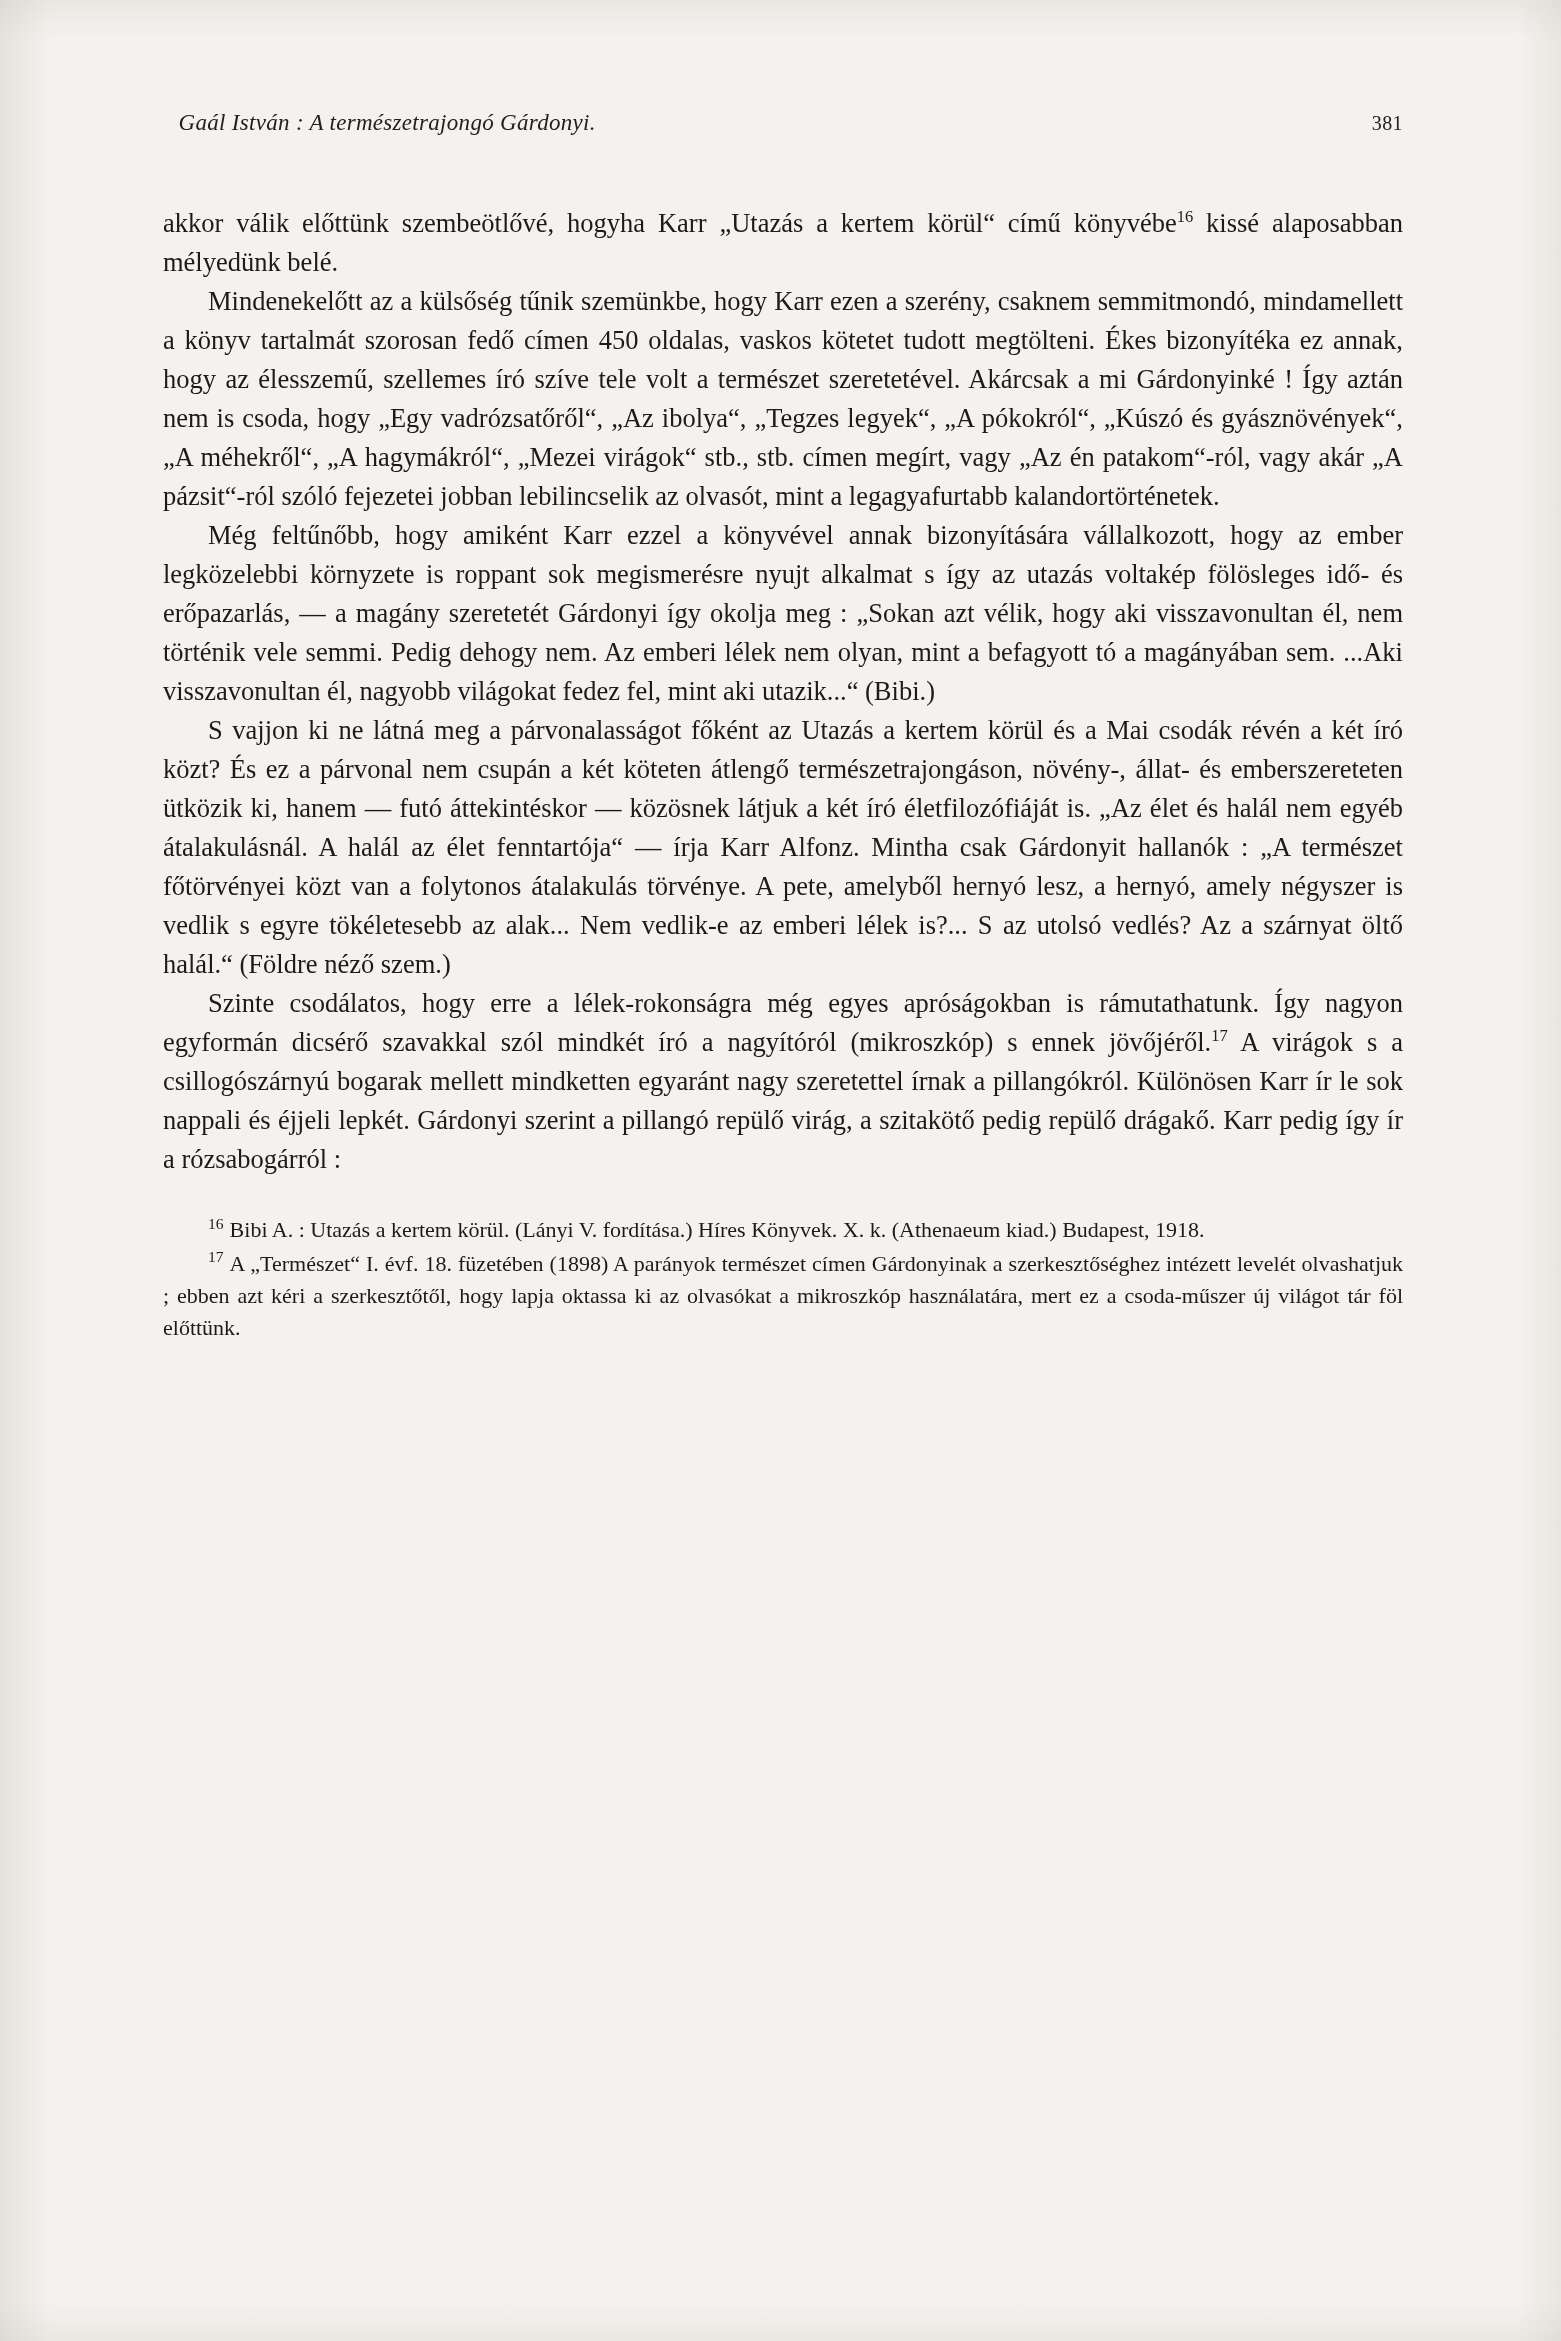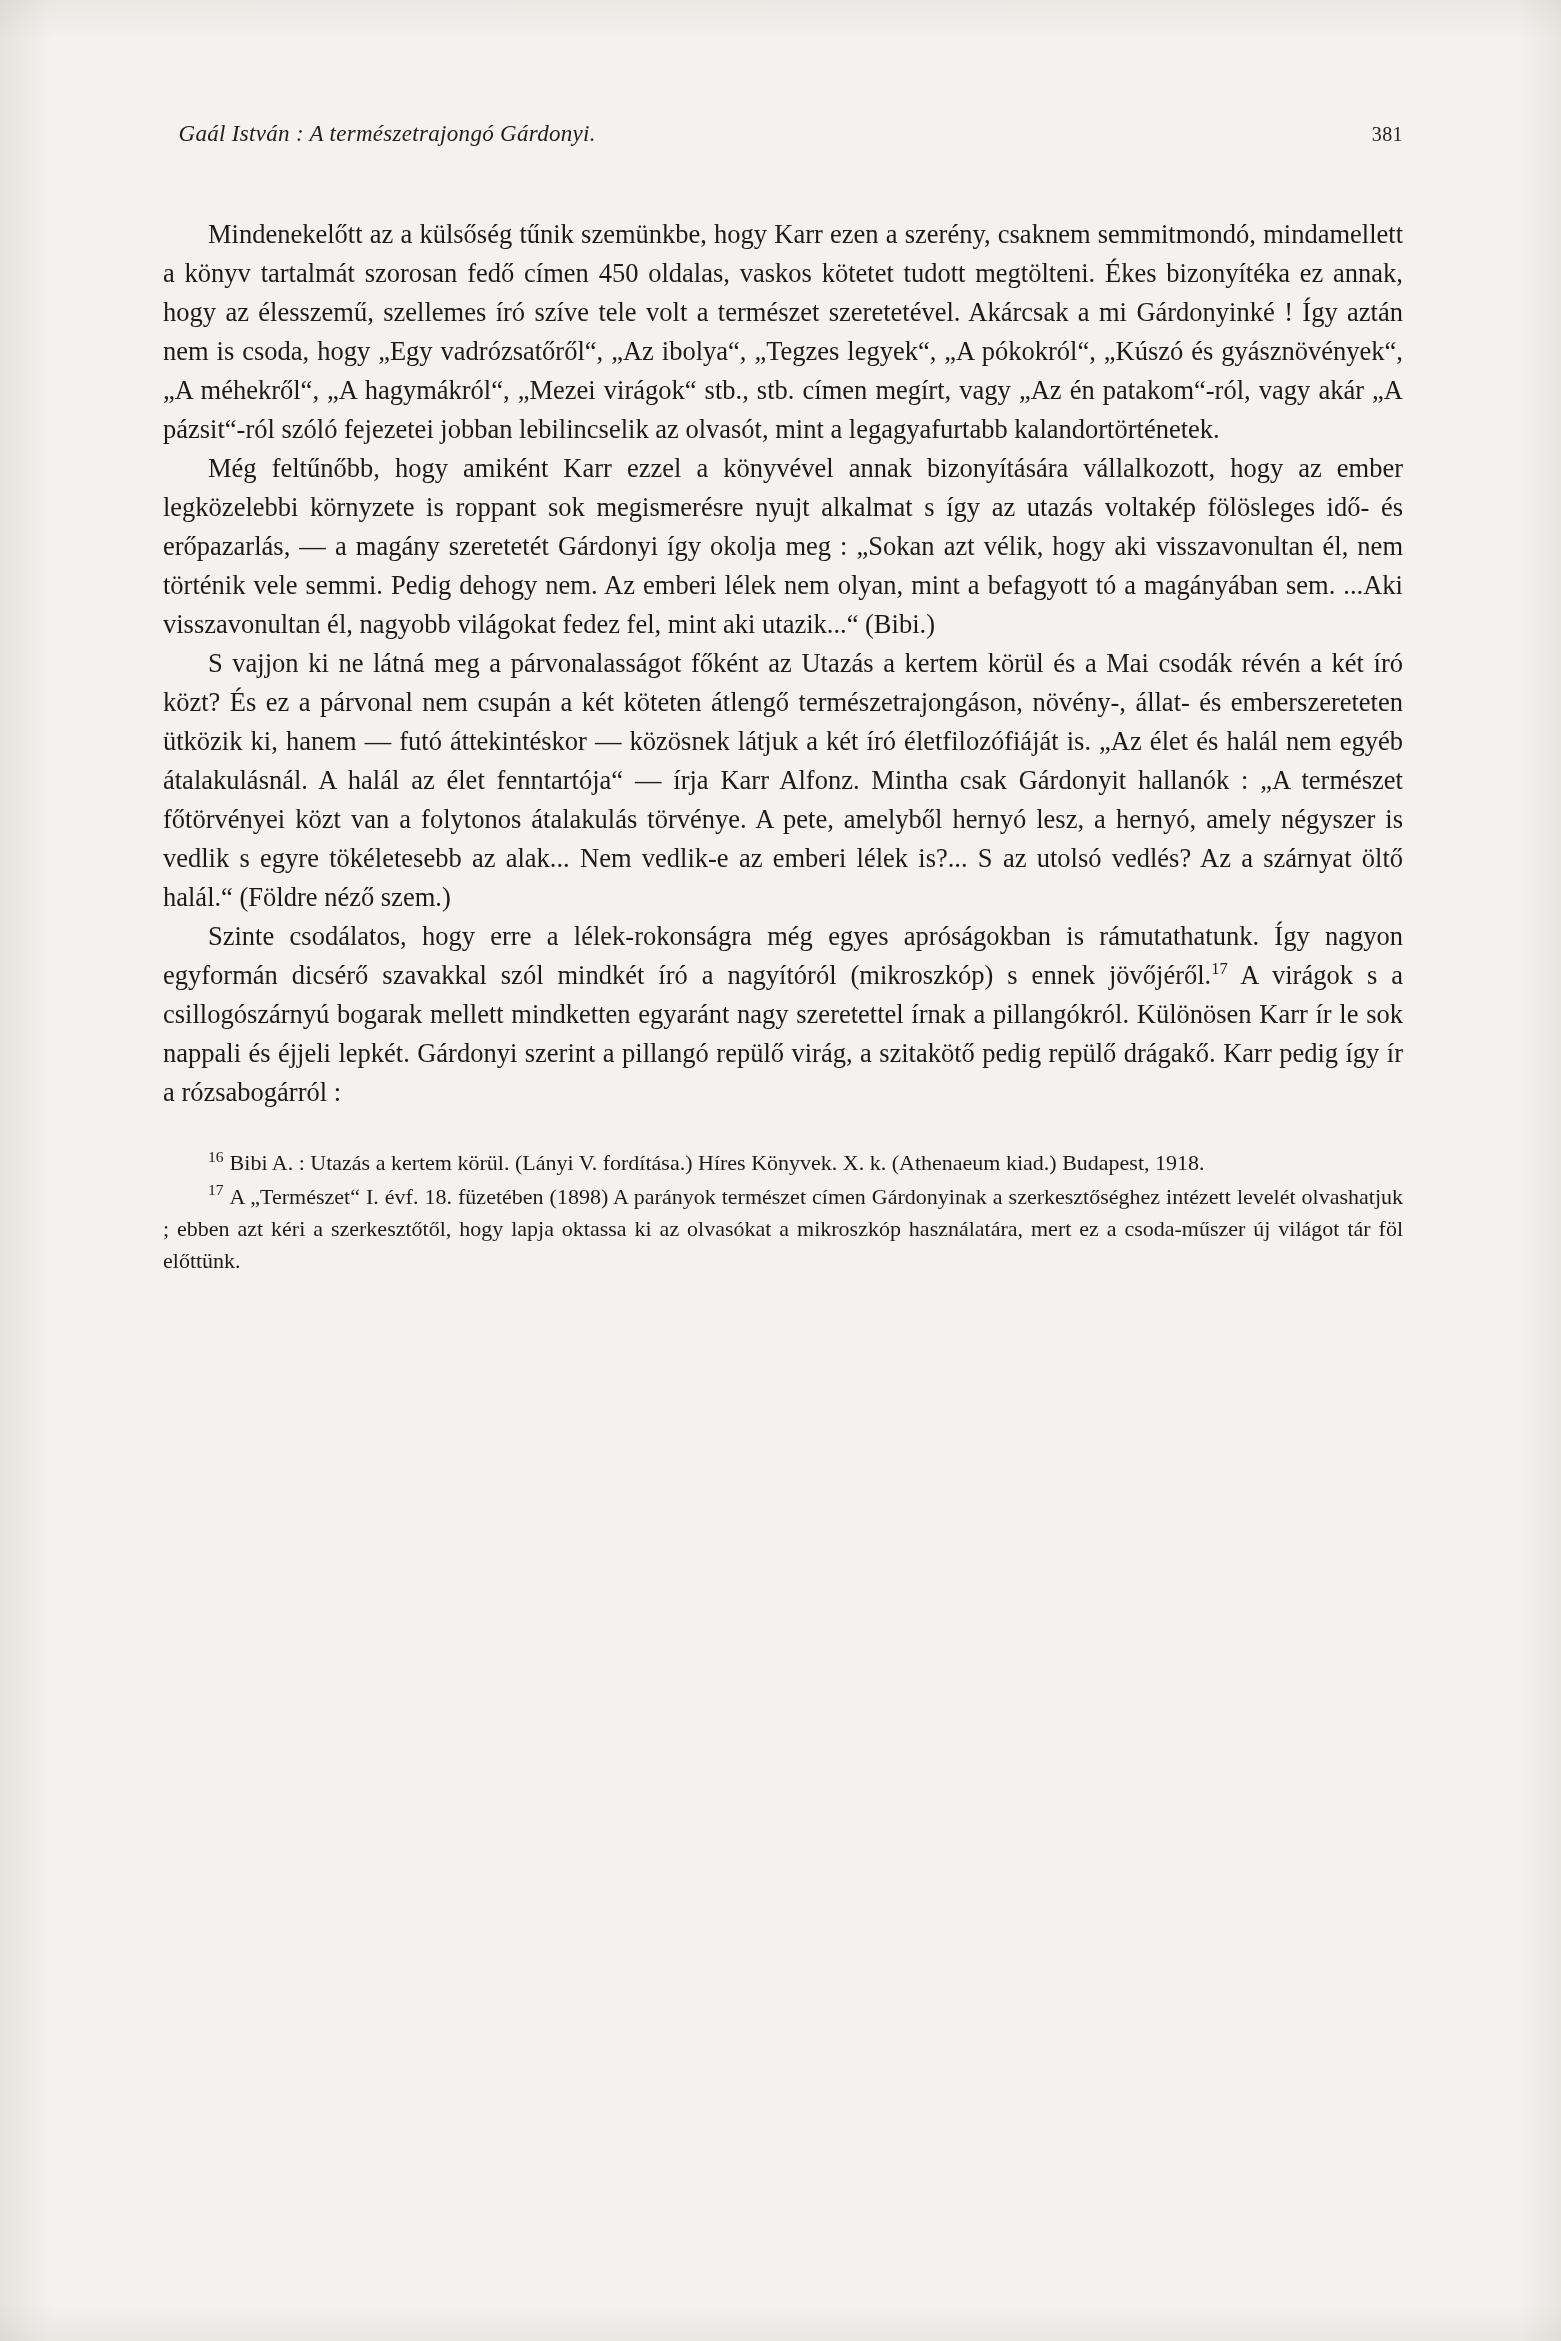--- a/index.html
+++ b/index.html
@@ -27,21 +27,21 @@
     background:
       linear-gradient(to right, rgba(160,155,145,0.18) 0px, rgba(255,255,255,0) 52px),
       linear-gradient(to left, rgba(160,155,145,0.14) 0px, rgba(255,255,255,0) 43px),
       linear-gradient(to bottom, rgba(160,155,145,0.12) 0px, rgba(255,255,255,0) 39px),
       linear-gradient(to top, rgba(160,155,145,0.12) 0px, rgba(255,255,255,0) 39px);
     pointer-events: none;
   }
   .content {
     position: absolute;
     left: 163px;
-    top: 121px;
+    top: 110px;
     width: 1240px;
   }
   .header-line {
     display: flex;
     align-items: baseline;
     justify-content: space-between;
     margin-bottom: 68px;
     padding-left: 15.6px;
   }
   .running-head {
@@ -101,20 +101,21 @@
 <div class="page">
   <div class="content">
 
     <div class="header-line">
       <span class="running-head">Gaál István : A természetrajongó Gárdonyi.</span>
       <span class="page-number">381</span>
     </div>
 
     <div class="body-text">
 
+      <p class="noindent"><span>akkor válik előttünk szembeötlővé, hogyha Karr „Utazás a kertem körül“ című könyvébe</span><span class="sup">16</span><span> kissé alaposabban mélyedünk belé.</span></p>
 
       <p>Mindenekelőtt az a külsőség tűnik szemünkbe, hogy Karr ezen a szerény, csaknem semmitmondó, mindamellett a könyv tartalmát szorosan fedő címen 450 oldalas, vaskos kötetet tudott megtölteni. Ékes bizonyítéka ez annak, hogy az élesszemű, szellemes író szíve tele volt a természet szeretetével. Akárcsak a mi Gárdonyinké ! Így aztán nem is csoda, hogy „Egy vadrózsatőről“, „Az ibolya“, „Tegzes legyek“, „A pókokról“, „Kúszó és gyásznövények“, „A méhekről“, „A hagymákról“, „Mezei virágok“ stb., stb. címen megírt, vagy „Az én patakom“-ról, vagy akár „A pázsit“-ról szóló fejezetei jobban lebilincselik az olvasót, mint a legagyafurtabb kalandortörténetek.</p>
 
       <p><span>Még feltűnőbb, hogy amiként Karr ezzel a könyvével annak bizonyítására vállalkozott, hogy az ember legközelebbi környzete is roppant sok megismerésre nyujt alkalmat s így az utazás voltakép fölösleges idő- és erőpazarlás, — a magány szeretetét Gárdonyi így okolja meg : „Sokan azt vélik, hogy aki visszavonultan él, nem történik vele semmi. Pedig dehogy nem. Az emberi lélek nem olyan, mint a befagyott tó a magányában sem. ...Aki visszavonultan él, nagyobb világokat fedez fel, mint aki utazik...“ </span><span class="italic">(Bibi.)</span></p>
 
       <p><span>S vajjon ki ne látná meg a párvonalasságot főként az </span><span class="italic">Utazás a kertem körül</span><span> és a </span><span class="italic">Mai csodák</span><span> révén a két író közt? És ez a párvonal nem csupán a két köteten átlengő természetrajongáson, növény-, állat- és emberszereteten ütközik ki, hanem — futó áttekintéskor — közösnek látjuk a két író életfilozófiáját is. „Az élet és halál nem egyéb átalakulásnál. A halál az élet fenntartója“ — írja Karr Alfonz. Mintha csak Gárdonyit hallanók : „A természet főtörvényei közt van a folytonos átalakulás törvénye. A pete, amelyből hernyó lesz, a hernyó, amely négyszer is vedlik s egyre tökéletesebb az alak... Nem vedlik-e az emberi lélek is?... S az utolsó vedlés? Az a szárnyat öltő halál.“ </span><span class="italic">(Földre néző szem.)</span></p>
 
       <p><span>Szinte csodálatos, hogy erre a lélek-rokonságra még egyes apróságokban is rámutathatunk. Így nagyon egyformán dicsérő szavakkal szól mindkét író a nagyítóról (mikroszkóp) s ennek jövőjéről.</span><span class="sup">17</span><span> A virágok s a csillogószárnyú bogarak mellett mindketten egyaránt nagy szeretettel írnak a pillangókról. Különösen Karr ír le sok nappali és éjjeli lepkét. Gárdonyi szerint a pillangó repülő virág, a szitakötő pedig repülő drágakő. Karr pedig így ír a rózsabogárról :</span></p>
 
 

